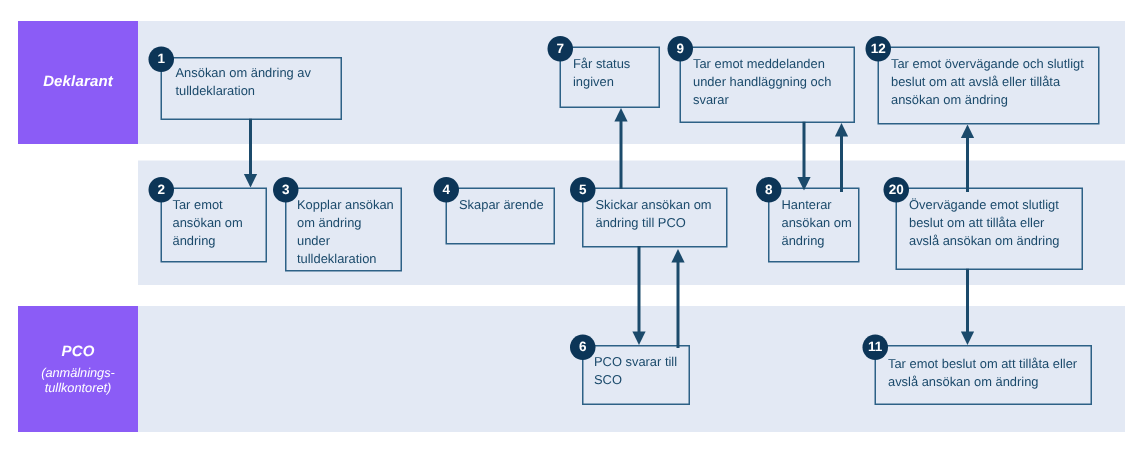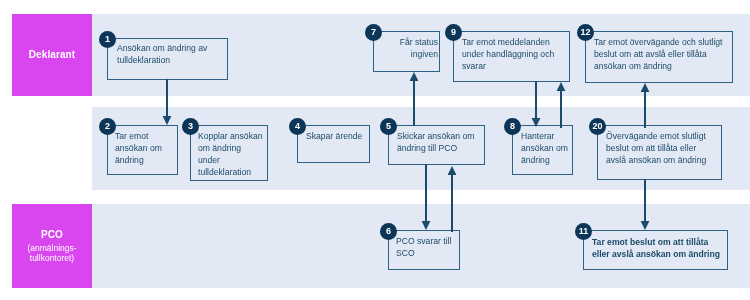--- a/index.html
+++ b/index.html
@@ -16,29 +16,30 @@
     height: 300px;
     background: #ffffff;
     overflow: hidden;
   }
   .lane-bg {
     position: absolute;
     background: #e3e9f4;
   }
   .lane-label {
     position: absolute;
-    background: #d946ef;
+    background: #8b5cf6;
     color: #ffffff;
     display: flex;
     flex-direction: column;
     align-items: center;
     justify-content: center;
     text-align: center;
     box-sizing: border-box;
     padding: 2px 4px;
+    font-style: italic;
   }
   .lane-title {
     font-weight: bold;
     font-size: 10px;
     line-height: 12px;
     letter-spacing: 0.1px;
   }
   .lane-sub {
     font-size: 8.5px;
     line-height: 10.5px;
@@ -173,35 +174,35 @@
   <div class="node" style="left:388px; top:125px; width:97px; height:40px;"></div>
   <div class="badge" style="left:380px; top:118px;">5</div>
   <div class="node-text" style="left:397px; top:130px; width:85px;">Skickar ansökan om ändring till PCO</div>
 
   <div class="node" style="left:388px; top:230px; width:72px; height:40px;"></div>
   <div class="badge" style="left:380px; top:223px;">6</div>
   <div class="node-text" style="left:396px; top:235px; width:62px;">PCO svarar till SCO</div>
 
   <div class="node" style="left:373px; top:31px; width:67px; height:41px;"></div>
   <div class="badge" style="left:365px; top:24px;">7</div>
-  <div class="node-text" style="left:382px; top:36px; width:56px;text-align:right;">Får status ingiven</div>
+  <div class="node-text" style="left:382px; top:36px; width:56px;">Får status ingiven</div>
 
   <div class="node" style="left:512px; top:125px; width:61px; height:50px;"></div>
   <div class="badge" style="left:504px; top:118px;">8</div>
   <div class="node-text" style="left:521px; top:130px; width:50px;">Hanterar ansökan om ändring</div>
 
   <div class="node" style="left:453px; top:31px; width:117px; height:51px;"></div>
   <div class="badge" style="left:445px; top:24px;">9</div>
   <div class="node-text" style="left:462px; top:36px; width:104px;">Tar emot meddelanden under handläggning och svarar</div>
 
   <div class="node" style="left:597px; top:125px; width:125px; height:55px;"></div>
   <div class="badge" style="left:589px; top:118px;">20</div>
   <div class="node-text" style="left:606px; top:130px; width:112px;">Övervägande emot slutligt beslut om att tillåta eller avslå ansökan om ändring</div>
 
   <div class="node" style="left:583px; top:230px; width:145px; height:40px;"></div>
   <div class="badge" style="left:575px; top:223px;">11</div>
-  <div class="node-text" style="left:592px; top:236px; width:131px;font-weight:bold;">Tar emot beslut om att tillåta eller avslå ansökan om ändring</div>
+  <div class="node-text" style="left:592px; top:236px; width:131px;">Tar emot beslut om att tillåta eller avslå ansökan om ändring</div>
 
   <div class="node" style="left:585px; top:31px; width:148px; height:52px;"></div>
   <div class="badge" style="left:577px; top:24px;">12</div>
   <div class="node-text" style="left:594px; top:36px; width:134px;">Tar emot övervägande och slutligt beslut om att avslå eller tillåta ansökan om ändring</div>
 
 </div>
 
 </body></html>

